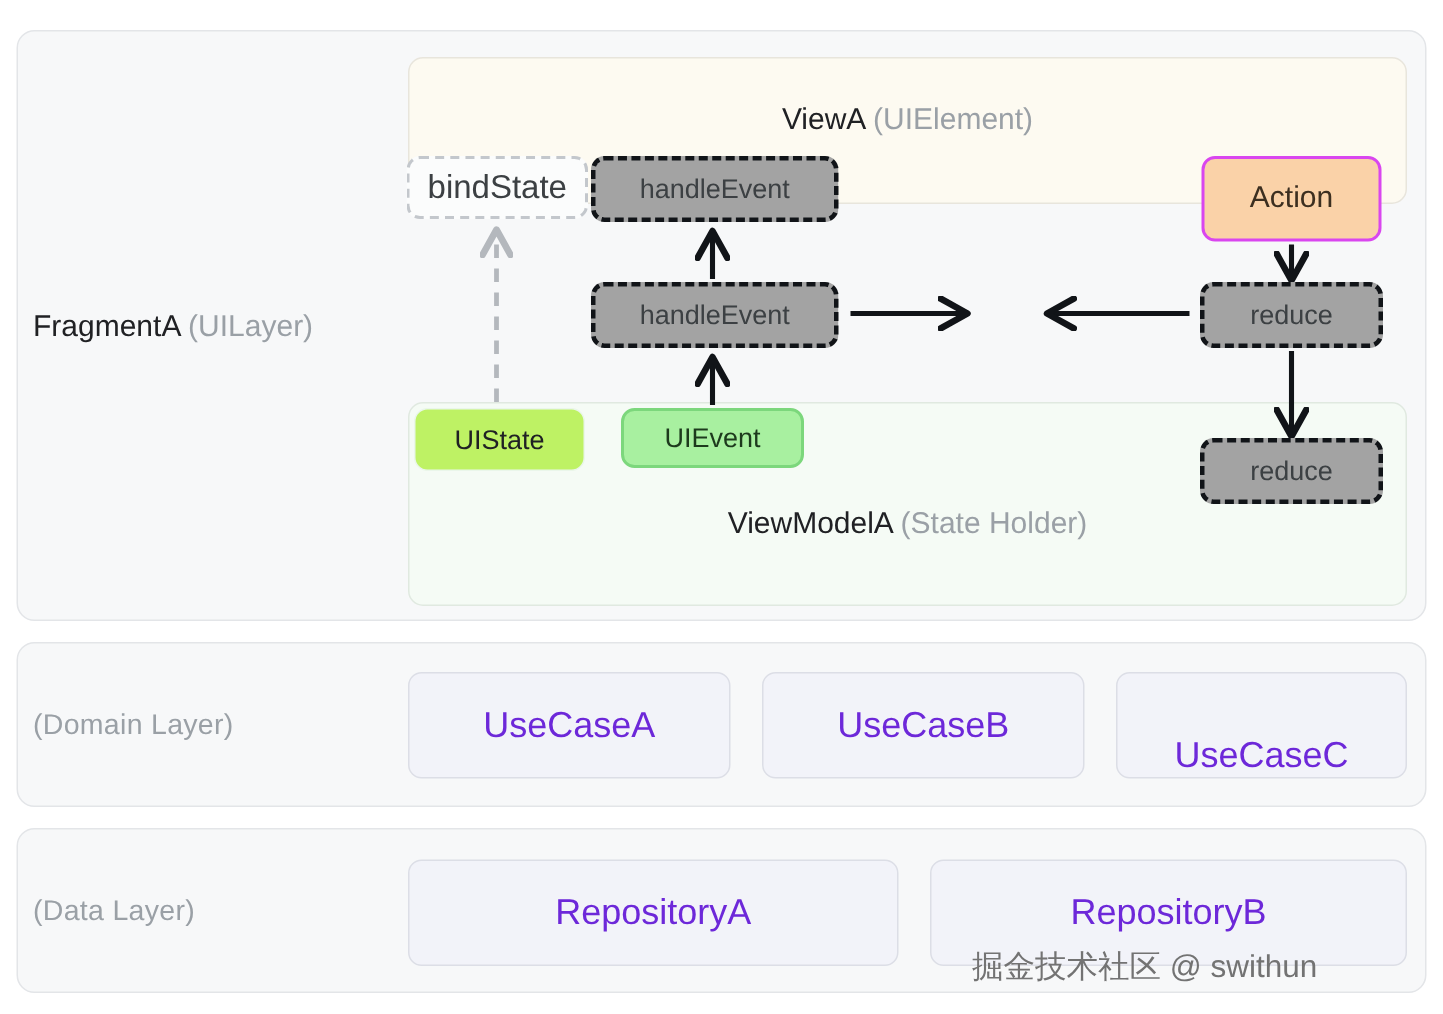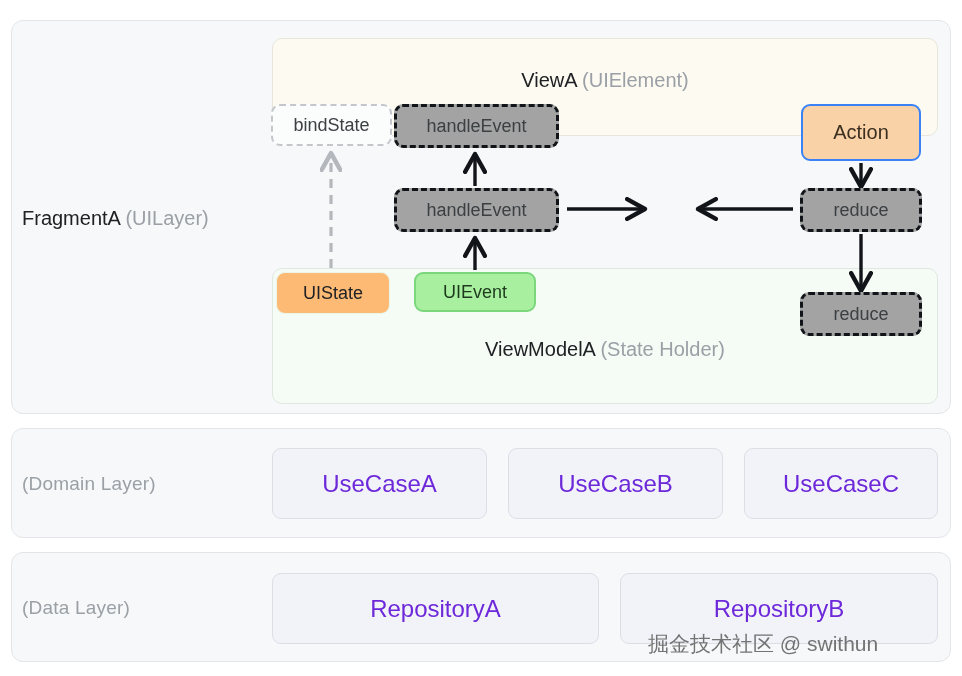--- a/index.html
+++ b/index.html
@@ -109,45 +109,45 @@
     color: #3c4043;
     font-size: 18px;
     border-radius: 9px;
   }
 
   
   .node-dashed-light {
     border: 2px dashed #c3c7cc;
     background: #fbfcfc;
     color: #3c4043;
-    font-size: 18px;
+    font-size: 22px;
     border-radius: 9px;
   }
 
   
   .node-pale-green {
     border: 1px solid #eaf6ea;
-    background: #fdba74;
+    background: #bef264;
     color: #202124;
     font-size: 18px;
     border-radius: 9px;
   }
 
   
   .node-green {
     border: 2px solid #7cd77c;
     background: #a8f0a0;
     color: #1d3a1d;
     font-size: 18px;
     border-radius: 9px;
   }
 
   
   .node-orange {
-    border: 2px solid #3b82f6;
+    border: 2px solid #d946ef;
     background: #fad2a8;
     color: #3c2f20;
     font-size: 20px;
     border-radius: 9px;
   }
 
   
   .card {
     position: absolute;
     box-sizing: border-box;
@@ -167,21 +167,21 @@
   #node-handleevent-view { left: 394px; top: 104px; width: 165px; height: 44px; }
   #node-handleevent-vm   { left: 394px; top: 188px; width: 165px; height: 44px; }
   #node-uistate       { left: 276px; top: 272px; width: 114px; height: 42px; }
   #node-uievent       { left: 414px; top: 272px; width: 122px; height: 40px; }
   #node-action        { left: 801px; top: 104px; width: 120px; height: 57px; }
   #node-reduce-top    { left: 800px; top: 188px; width: 122px; height: 44px; }
   #node-reduce-bottom { left: 800px; top: 292px; width: 122px; height: 44px; }
 
   #card-usecase-a { left: 272px; top: 448px; width: 215px; height: 71px; }
   #card-usecase-b { left: 508px; top: 448px; width: 215px; height: 71px; }
-  #card-usecase-c { left: 744px; top: 448px; width: 194px; height: 71px; }
+  #card-usecase-c { left: 744px; top: 448px; width: 194px; height: 71px; align-items: flex-end; }
   #card-repo-a    { left: 272px; top: 573px; width: 327px; height: 71px; }
   #card-repo-b    { left: 620px; top: 573px; width: 318px; height: 71px; }
 
   
   #arrow-layer {
     position: absolute;
     left: 0; top: 0;
     width: 962px; height: 676px;
     pointer-events: none;
   }

